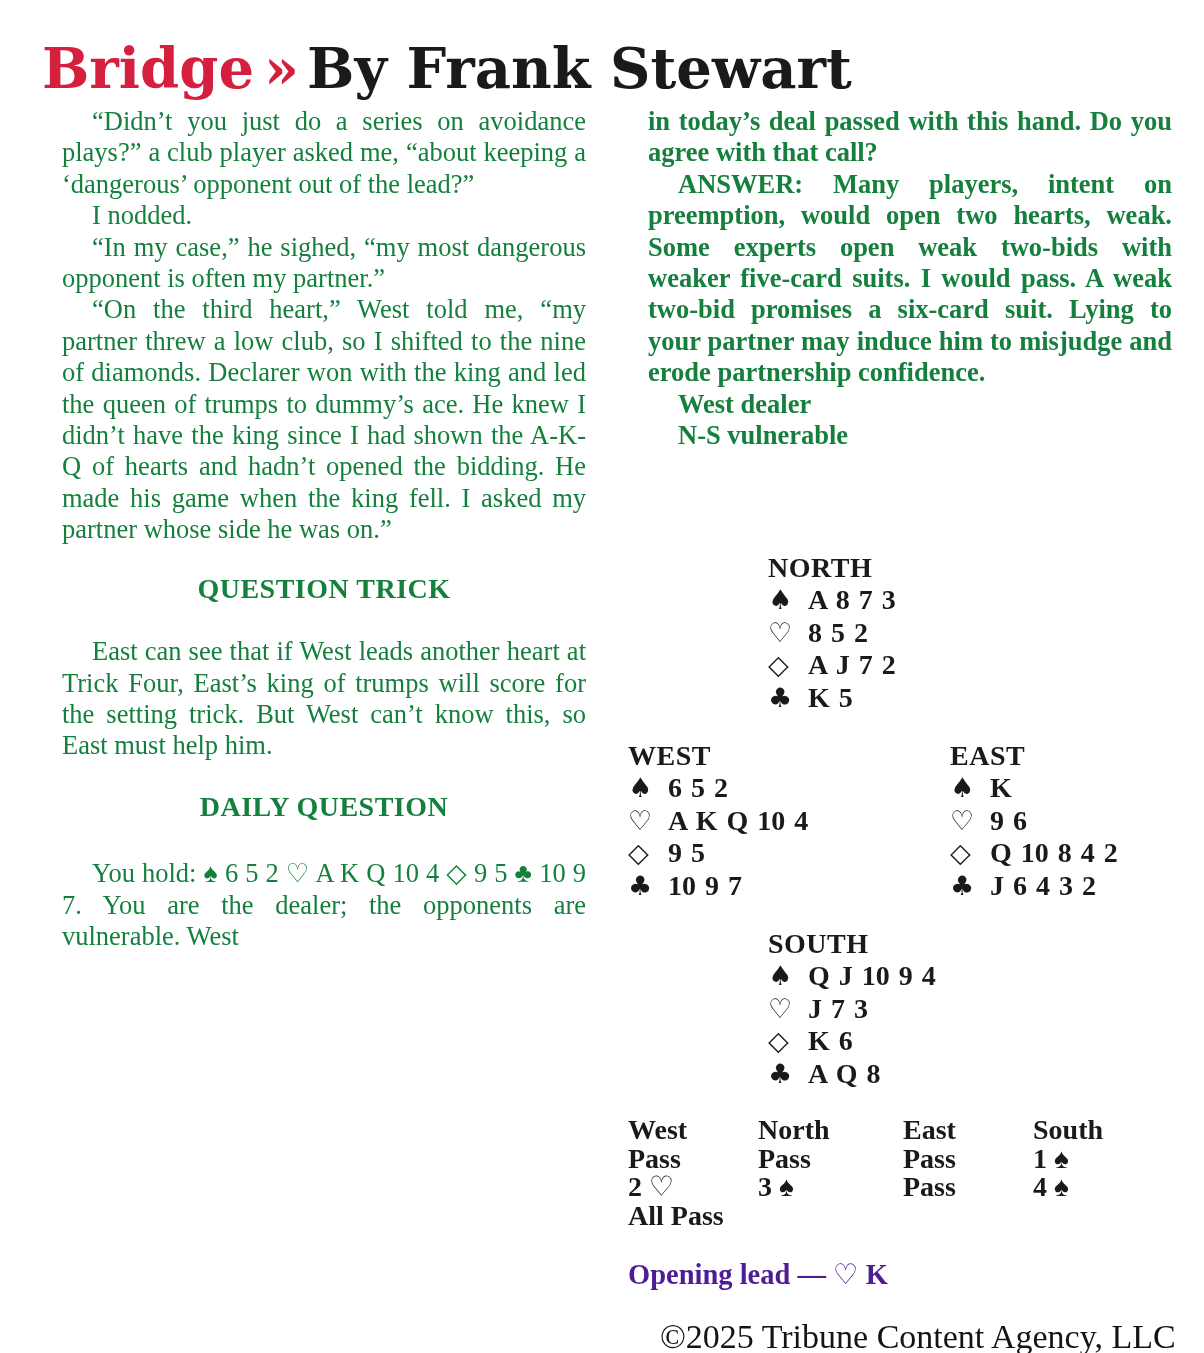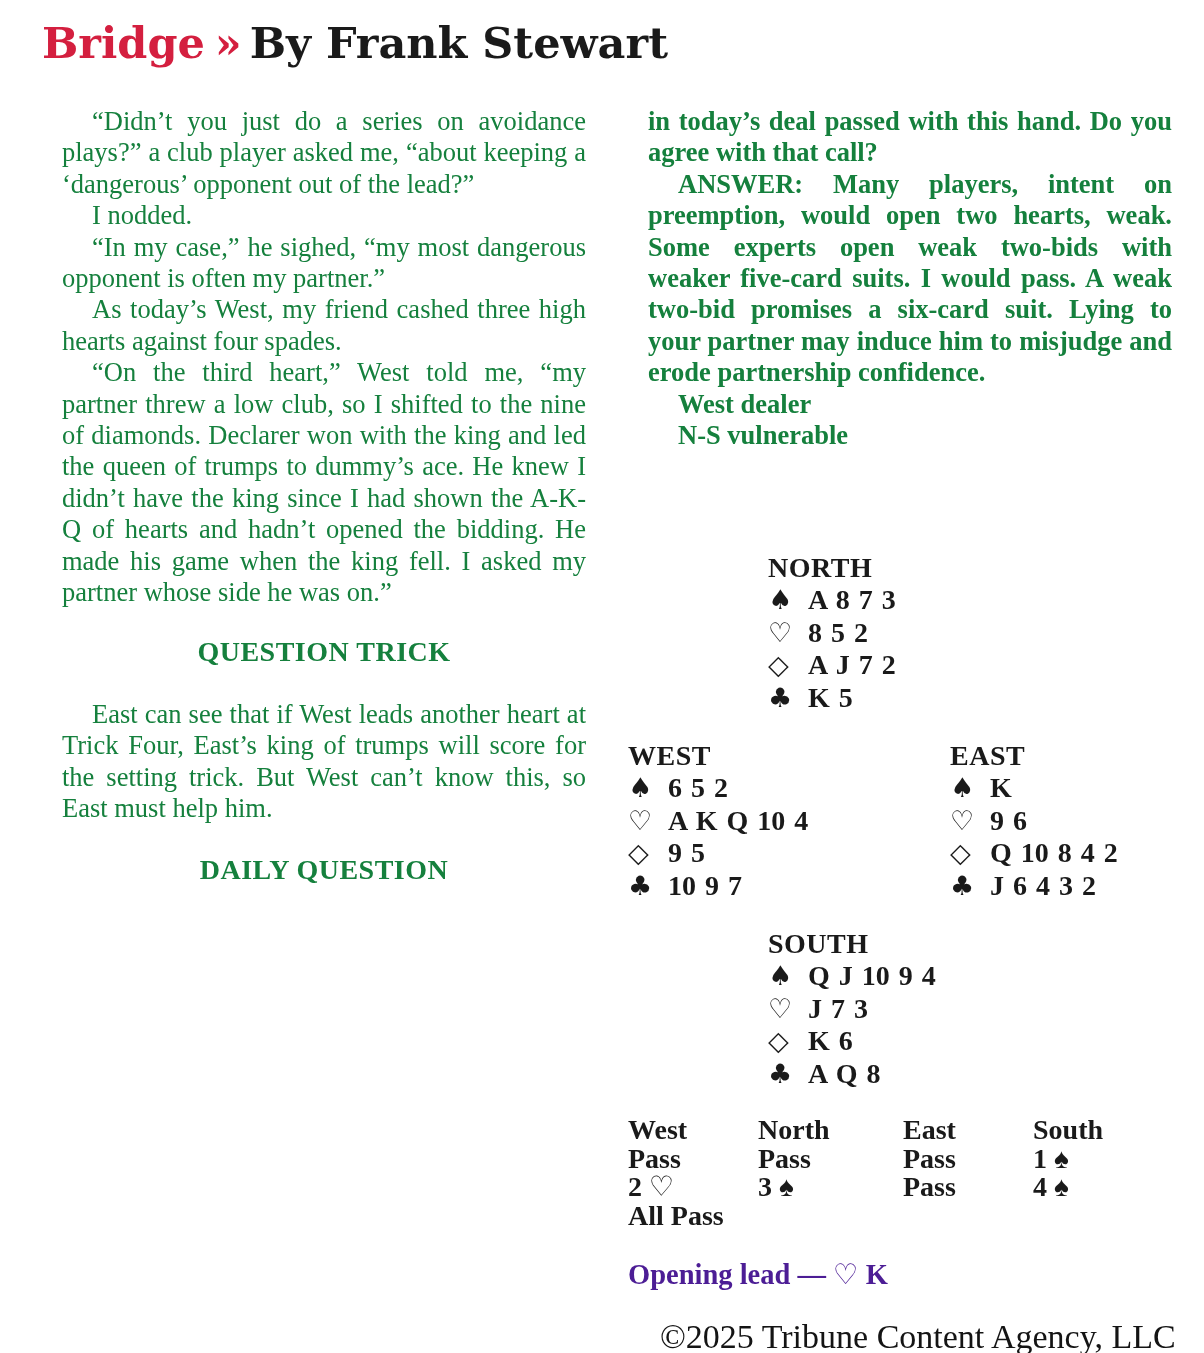--- a/index.html
+++ b/index.html
@@ -7,23 +7,23 @@
   .page {
     position:relative;
     width:1204px; height:1353px;
     background:#ffffff;
     color:#161616;
     font-family:"Liberation Serif","DejaVu Sans",serif;
     overflow:hidden;
   }
   
   .headline {
-    position:absolute; left:42px; top:19px;
+    position:absolute; left:42px; top:36px;
     font-family:"DejaVu Serif","Liberation Serif",serif;
-    font-weight:bold; font-size:43px; line-height:1.15;
+    font-weight:bold; font-size:56px; line-height:1.15;
     letter-spacing:0px; white-space:nowrap; color:#1a1a1a;text-align:right;
   }
   .headline .red { color:#d41f3f; }
   .headline .sep { padding:0 8px 0 10px; }
   
   .col {
     position:absolute; top:106px; width:524px;
     font-size:26.5px; line-height:31.4px; color:#15803d;
   }
   .col-left  { left:62px; }
@@ -80,25 +80,25 @@
 <div class="page">
 
   <div class="headline">
     <span class="red">Bridge</span><span class="red sep">»</span><span>By Frank Stewart</span>
   </div>
 
   <div class="col col-left">
     <p>“Didn’t you just do a series on avoidance plays?” a club player asked me, “about keeping a ‘dangerous’ opponent out of the lead?”</p>
     <p>I nodded.</p>
     <p>“In my case,” he sighed, “my most dangerous opponent is often my partner.”</p>
-    <p>As today’s West, my friend cashed three high hearts against four spades.</p>
     <p>“On the third heart,” West told me, “my partner threw a low club, so I shifted to the nine of diamonds. Declarer won with the king and led the queen of trumps to dummy’s ace. He knew I didn’t have the king since I had shown the A-K-Q of hearts and hadn’t opened the bidding. He made his game when the king fell. I asked my partner whose side he was on.”</p>
     <div class="section-head first">QUESTION TRICK</div>
     <p>East can see that if West leads another heart at Trick Four, East’s king of trumps will score for the setting trick. But West can’t know this, so East must help him.</p>
     <div class="section-head">DAILY QUESTION</div>
+    <p>You hold: ♠ 6 5 2 ♡ A K Q 10 4 ◇ 9 5 ♣ 10 9 7. You are the dealer; the opponents are vulnerable. West</p>
   </div>
 
   <div class="col col-right">
     <p class="noindent">in today’s deal passed with this hand. Do you agree with that call?</p>
     <p><strong>ANSWER:</strong><span> Many players, intent on preemption, would open two hearts, weak. Some experts open weak two-bids with weaker five-card suits. I would pass. A weak two-bid promises a six-card suit. Lying to your partner may induce him to misjudge and erode partnership confidence.</span></p>
     <p class="plainline">West dealer</p>
     <p class="plainline">N-S vulnerable</p>
   </div>
 
   <div class="hand hand-north">

